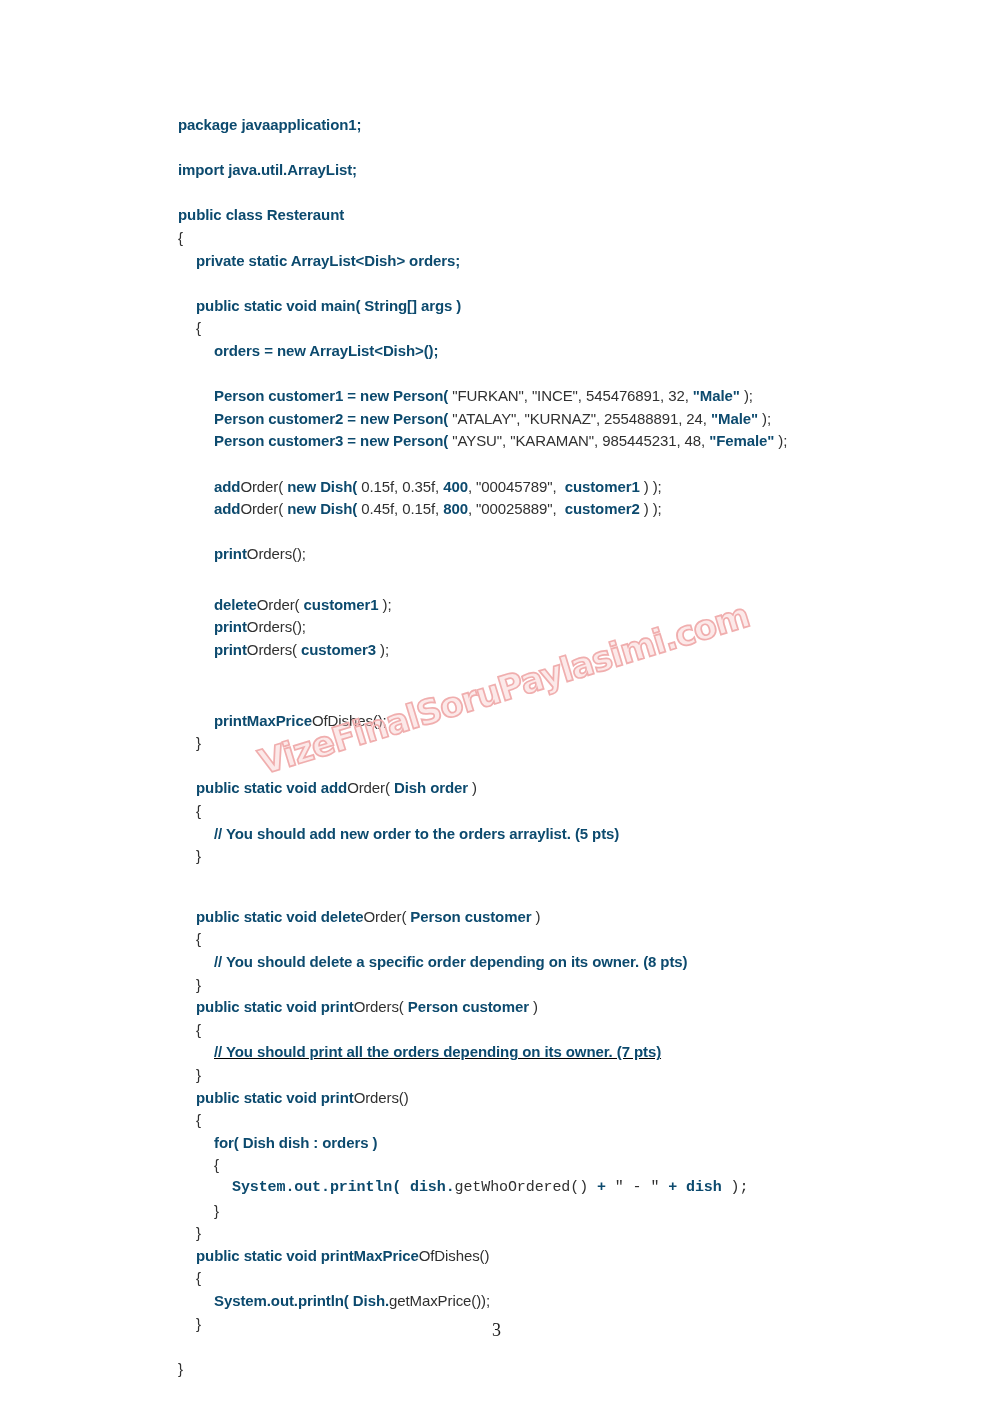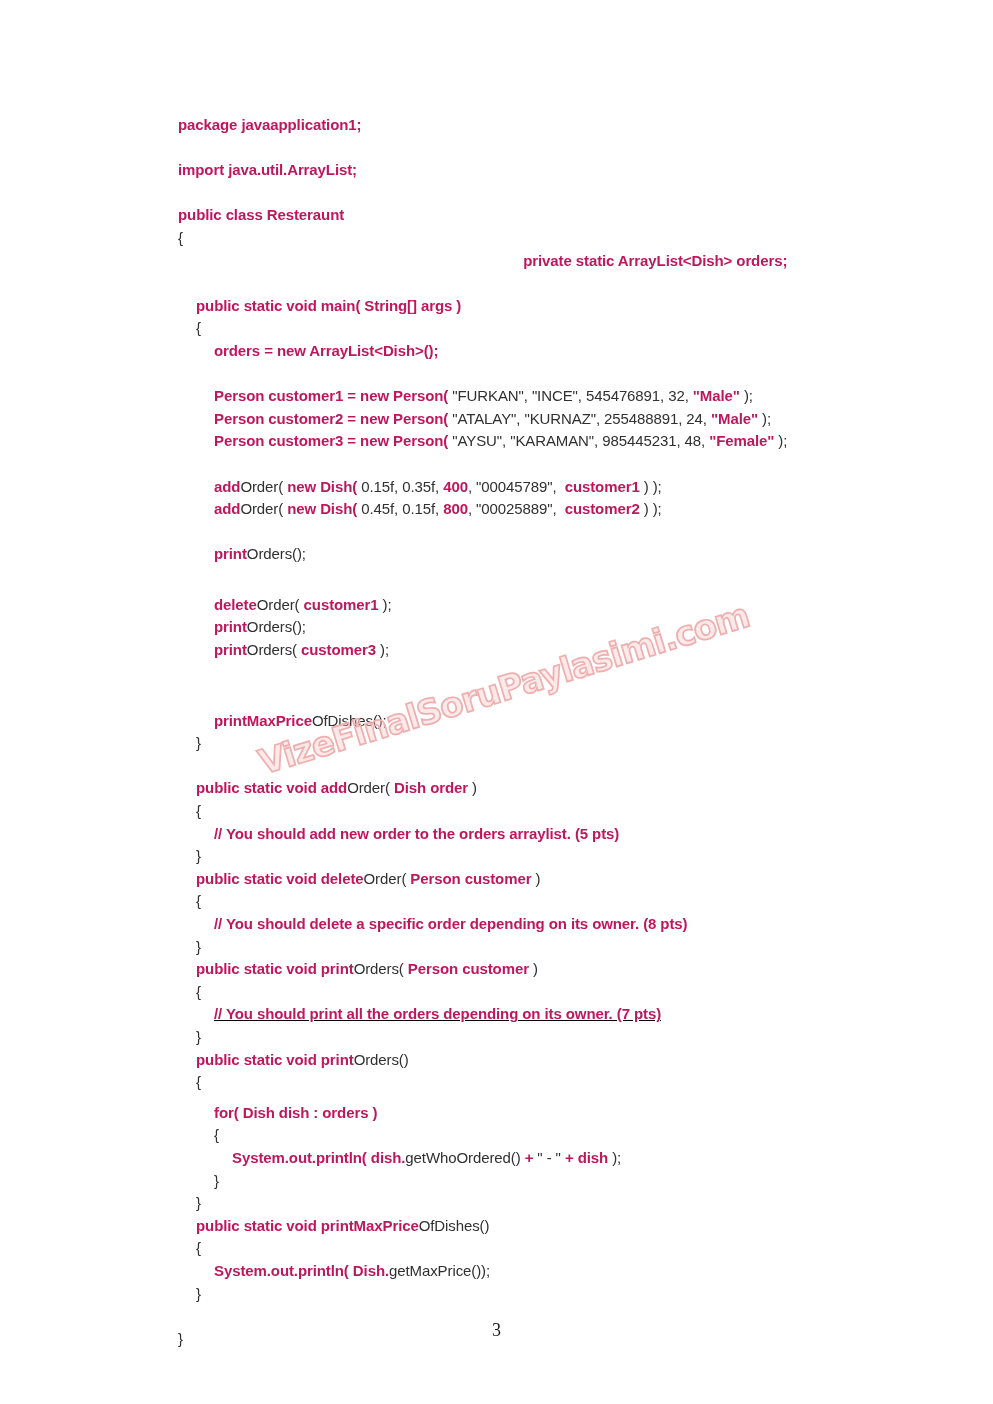--- a/index.html
+++ b/index.html
@@ -18,21 +18,21 @@
     position: absolute;
     left: 178px; top: 114px;
     font-size: 15px;
     line-height: 22.6px;
     letter-spacing: -0.1px;
   }
   .line {
     white-space: pre;
     min-height: 22.6px;
   }
-  .line .b { font-weight: 700; color: #be185d; }
+  .line .b { font-weight: 700; color: #0c4a6e; }
   .line .r { font-weight: 400; color: #303030; }
   .watermark {
     position: absolute;
     left: 254px; top: 744px;
     transform: rotate(-17deg);
     transform-origin: 0 0;
     font-family: "DejaVu Sans", sans-serif;
     font-weight: 700;
     font-size: 34px;
     letter-spacing: -1px;
@@ -56,21 +56,21 @@
 <body>
 
 <div class="page">
   <div class="code">
       <div class="line" style="padding-left: 0px;"><span class="b">package javaapplication1;</span></div>
       <div class="line" style="padding-left: 0px;"> </div>
       <div class="line" style="padding-left: 0px;"><span class="b">import java.util.ArrayList;</span></div>
       <div class="line" style="padding-left: 0px;"> </div>
       <div class="line" style="padding-left: 0px;"><span class="b">public class Resteraunt</span></div>
       <div class="line" style="padding-left: 0px;"><span class="r">{</span></div>
-      <div class="line" style="padding-left: 18px; text-align: right;"><span class="b">private static ArrayList&lt;Dish&gt; orders;</span></div>
+      <div class="line" style="padding-left: 18px;"><span class="b">private static ArrayList&lt;Dish&gt; orders;</span></div>
       <div class="line" style="padding-left: 18px;"> </div>
       <div class="line" style="padding-left: 18px;"><span class="b">public static void main( String[] args )</span></div>
       <div class="line" style="padding-left: 18px;"><span class="r">{</span></div>
       <div class="line" style="padding-left: 36px;"><span class="b">orders = new ArrayList&lt;Dish&gt;();</span></div>
       <div class="line" style="padding-left: 36px;"> </div>
       <div class="line" style="padding-left: 36px;"><span class="b">Person customer1 = new Person( </span><span class="r">"FURKAN", "INCE", 545476891, 32, </span><span class="b">"Male"</span><span class="r"> );</span></div>
       <div class="line" style="padding-left: 36px;"><span class="b">Person customer2 = new Person( </span><span class="r">"ATALAY", "KURNAZ", 255488891, 24, </span><span class="b">"Male"</span><span class="r"> );</span></div>
       <div class="line" style="padding-left: 36px;"><span class="b">Person customer3 = new Person( </span><span class="r">"AYSU", "KARAMAN", 985445231, 48, </span><span class="b">"Female"</span><span class="r"> );</span></div>
       <div class="line" style="padding-left: 36px;"> </div>
       <div class="line" style="padding-left: 36px;"><span class="b">add</span><span class="r">Order( </span><span class="b">new Dish( </span><span class="r">0.15f, 0.35f, </span><span class="b">400</span><span class="r">, "00045789",  </span><span class="b">customer1</span><span class="r"> ) );</span></div>
@@ -80,33 +80,33 @@
       <div class="line" style="padding-left: 36px; margin-top: 28px;"><span class="b">delete</span><span class="r">Order( </span><span class="b">customer1</span><span class="r"> );</span></div>
       <div class="line" style="padding-left: 36px;"><span class="b">print</span><span class="r">Orders();</span></div>
       <div class="line" style="padding-left: 36px;"><span class="b">print</span><span class="r">Orders( </span><span class="b">customer3</span><span class="r"> );</span></div>
       <div class="line" style="padding-left: 36px; margin-top: 48px;"><span class="b">printMaxPrice</span><span class="r">OfDishes();</span></div>
       <div class="line" style="padding-left: 18px;"><span class="r">}</span></div>
       <div class="line" style="padding-left: 18px;"> </div>
       <div class="line" style="padding-left: 18px;"><span class="b">public static void add</span><span class="r">Order( </span><span class="b">Dish order</span><span class="r"> )</span></div>
       <div class="line" style="padding-left: 18px;"><span class="r">{</span></div>
       <div class="line" style="padding-left: 36px;"><span class="b">// You should add new order to the orders arraylist. (5 pts)</span></div>
       <div class="line" style="padding-left: 18px;"><span class="r">}</span></div>
-      <div class="line" style="padding-left: 18px;"><span class="b">public static void delete</span><span class="r">Order( </span><span class="b">Person customer</span><span class="r"> )</span></div>
+      <div class="line" style="padding-left: 18px; margin-top: 38px;"><span class="b">public static void delete</span><span class="r">Order( </span><span class="b">Person customer</span><span class="r"> )</span></div>
       <div class="line" style="padding-left: 18px;"><span class="r">{</span></div>
       <div class="line" style="padding-left: 36px;"><span class="b">// You should delete a specific order depending on its owner. (8 pts)</span></div>
       <div class="line" style="padding-left: 18px;"><span class="r">}</span></div>
       <div class="line" style="padding-left: 18px;"><span class="b">public static void print</span><span class="r">Orders( </span><span class="b">Person customer</span><span class="r"> )</span></div>
       <div class="line" style="padding-left: 18px;"><span class="r">{</span></div>
       <div class="line" style="padding-left: 36px; text-decoration: underline;"><span class="b">// You should print all the orders depending on its owner. (7 pts)</span></div>
       <div class="line" style="padding-left: 18px;"><span class="r">}</span></div>
       <div class="line" style="padding-left: 18px;"><span class="b">public static void print</span><span class="r">Orders()</span></div>
       <div class="line" style="padding-left: 18px;"><span class="r">{</span></div>
-      <div class="line" style="padding-left: 36px; margin-top: 8px;"><span class="b">for( Dish dish : orders )</span></div>
+      <div class="line" style="padding-left: 36px;"><span class="b">for( Dish dish : orders )</span></div>
       <div class="line" style="padding-left: 36px;"><span class="r">{</span></div>
-      <div class="line" style="padding-left: 54px;"><span class="b">System.out.println( dish.</span><span class="r">getWhoOrdered()</span><span class="b"> + </span><span class="r">" - "</span><span class="b"> + dish</span><span class="r"> );</span></div>
+      <div class="line" style="padding-left: 54px; font-family: Liberation Mono, monospace;"><span class="b">System.out.println( dish.</span><span class="r">getWhoOrdered()</span><span class="b"> + </span><span class="r">" - "</span><span class="b"> + dish</span><span class="r"> );</span></div>
       <div class="line" style="padding-left: 36px;"><span class="r">}</span></div>
       <div class="line" style="padding-left: 18px;"><span class="r">}</span></div>
       <div class="line" style="padding-left: 18px;"><span class="b">public static void printMaxPrice</span><span class="r">OfDishes()</span></div>
       <div class="line" style="padding-left: 18px;"><span class="r">{</span></div>
       <div class="line" style="padding-left: 36px;"><span class="b">System.out.println( Dish.</span><span class="r">getMaxPrice());</span></div>
       <div class="line" style="padding-left: 18px;"><span class="r">}</span></div>
       <div class="line" style="padding-left: 18px;"> </div>
       <div class="line" style="padding-left: 0px;"><span class="r">}</span></div>
     </div>
   <div class="watermark">VizeFinalSoruPaylasimi.com</div>

